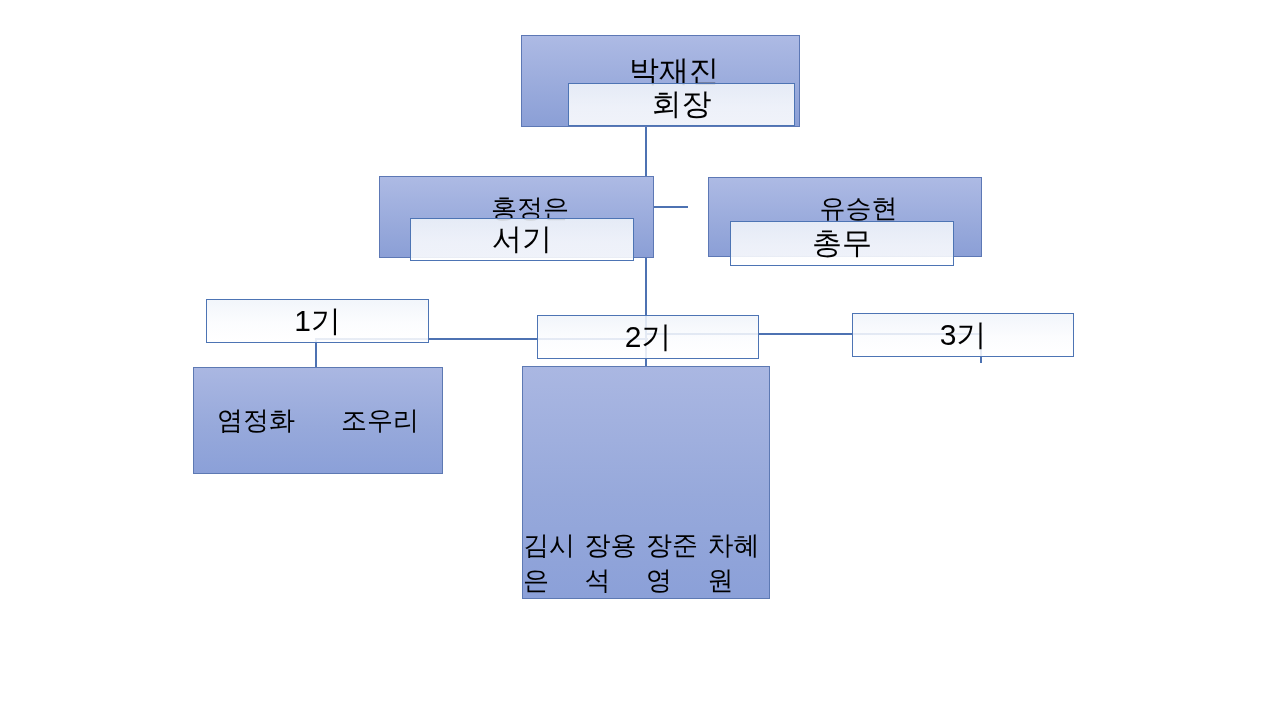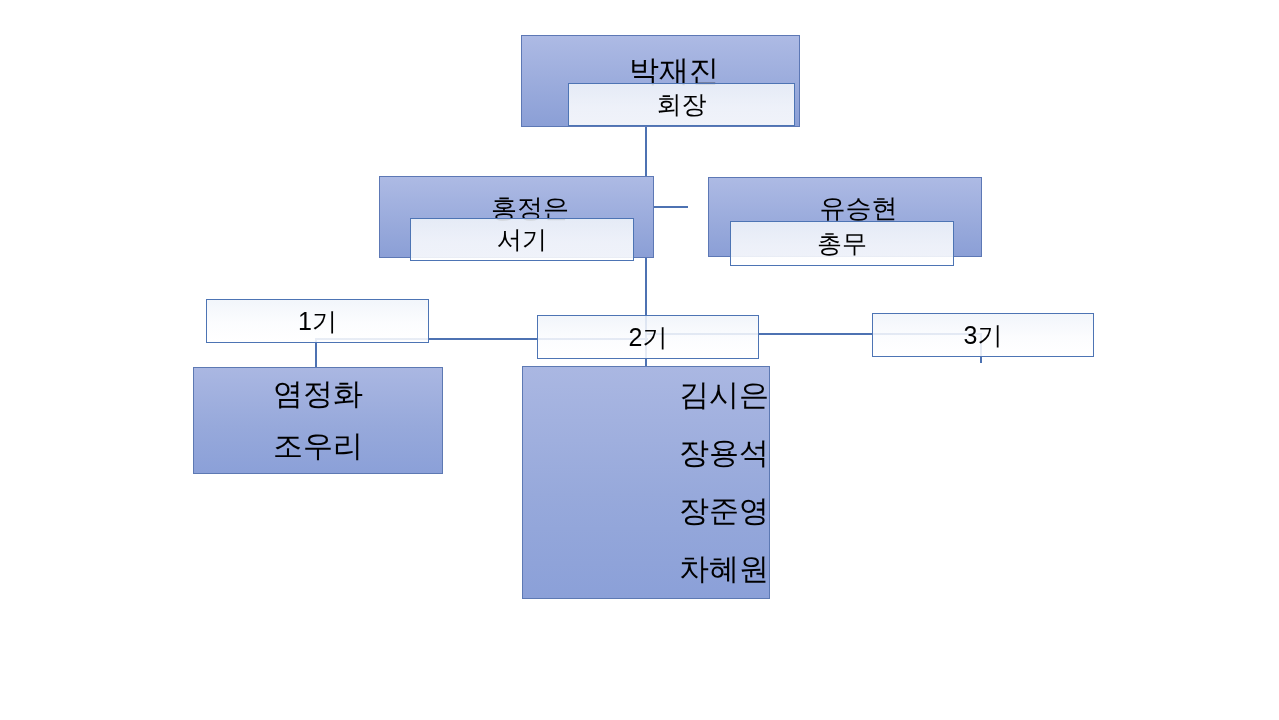--- a/index.html
+++ b/index.html
@@ -17,43 +17,43 @@
     display:flex;align-items:center;justify-content:center;padding-left:27px;
   }
   .name-lg{font-size:30px;padding-bottom:20px;}
   .name-md{font-size:26px;padding-bottom:18px;margin-left:20px;}
   
   .labelbox{
     position:absolute;z-index:2;
     background:linear-gradient(180deg,rgba(240,244,250,0.87) 0%,rgba(251,252,254,0.87) 55%,rgba(255,255,255,0.87) 100%);
     border:1.5px solid #4d74b4;
     display:flex;align-items:center;justify-content:center;
-    font-size:25px;
+    font-size:30px;
   }
   
   .memberbox{
     position:absolute;z-index:1;
     background:linear-gradient(180deg,#aab7e2 0%,#97a9db 55%,#8ba0d8 100%);
     border:1px solid #5d79b3;
-    display:flex;flex-direction:column;align-items:center;justify-content:space-around;
-    font-size:30px;
+    display:flex;flex-direction:row;align-items:center;justify-content:space-around;
+    font-size:26px;
   }
   .memberbox span{display:block;}
   
   #root-name      {left:521px;top:35px;width:250px;height:70px;}
   #root-title     {left:568px;top:83px;width:225px;height:41px;}
   #officer0-name  {left:359px;top:176px;width:246px;height:62px;}
   #officer0-title {left:410px;top:218px;width:222px;height:41px;}
   #officer1-name  {left:688px;top:177px;width:245px;height:60px;}
   #officer1-title {left:730px;top:221px;width:222px;height:43px;}
   #cohort0-label  {left:206px;top:299px;width:221px;height:42px;}
   #cohort0-members{left:193px;top:367px;width:248px;height:105px;}
   #cohort1-label  {left:537px;top:315px;width:220px;height:42px;}
   #cohort1-members{left:522px;top:366px;width:246px;height:231px;align-items:flex-end;}
-  #cohort2-label  {left:872px;top:313px;width:220px;height:42px;}
+  #cohort2-label  {left:852px;top:313px;width:220px;height:42px;}
   #cohort2-members{left:857px;top:363px;width:243px;height:332px;}
   #conn-root-v    {left:645px;top:104px;width:2px;height:262px;}
   #conn-officers-h{left:605px;top:206px;width:83px;height:2px;}
   #conn-row3-left {left:315px;top:338px;width:333px;height:2px;}
   #conn-row3-right{left:646px;top:333px;width:336px;height:2px;}
   #conn-stub1     {left:315px;top:338px;width:2px;height:29px;}
   #conn-stub3     {left:980px;top:333px;width:2px;height:30px;}
 </style>
 </head>
 <body>

